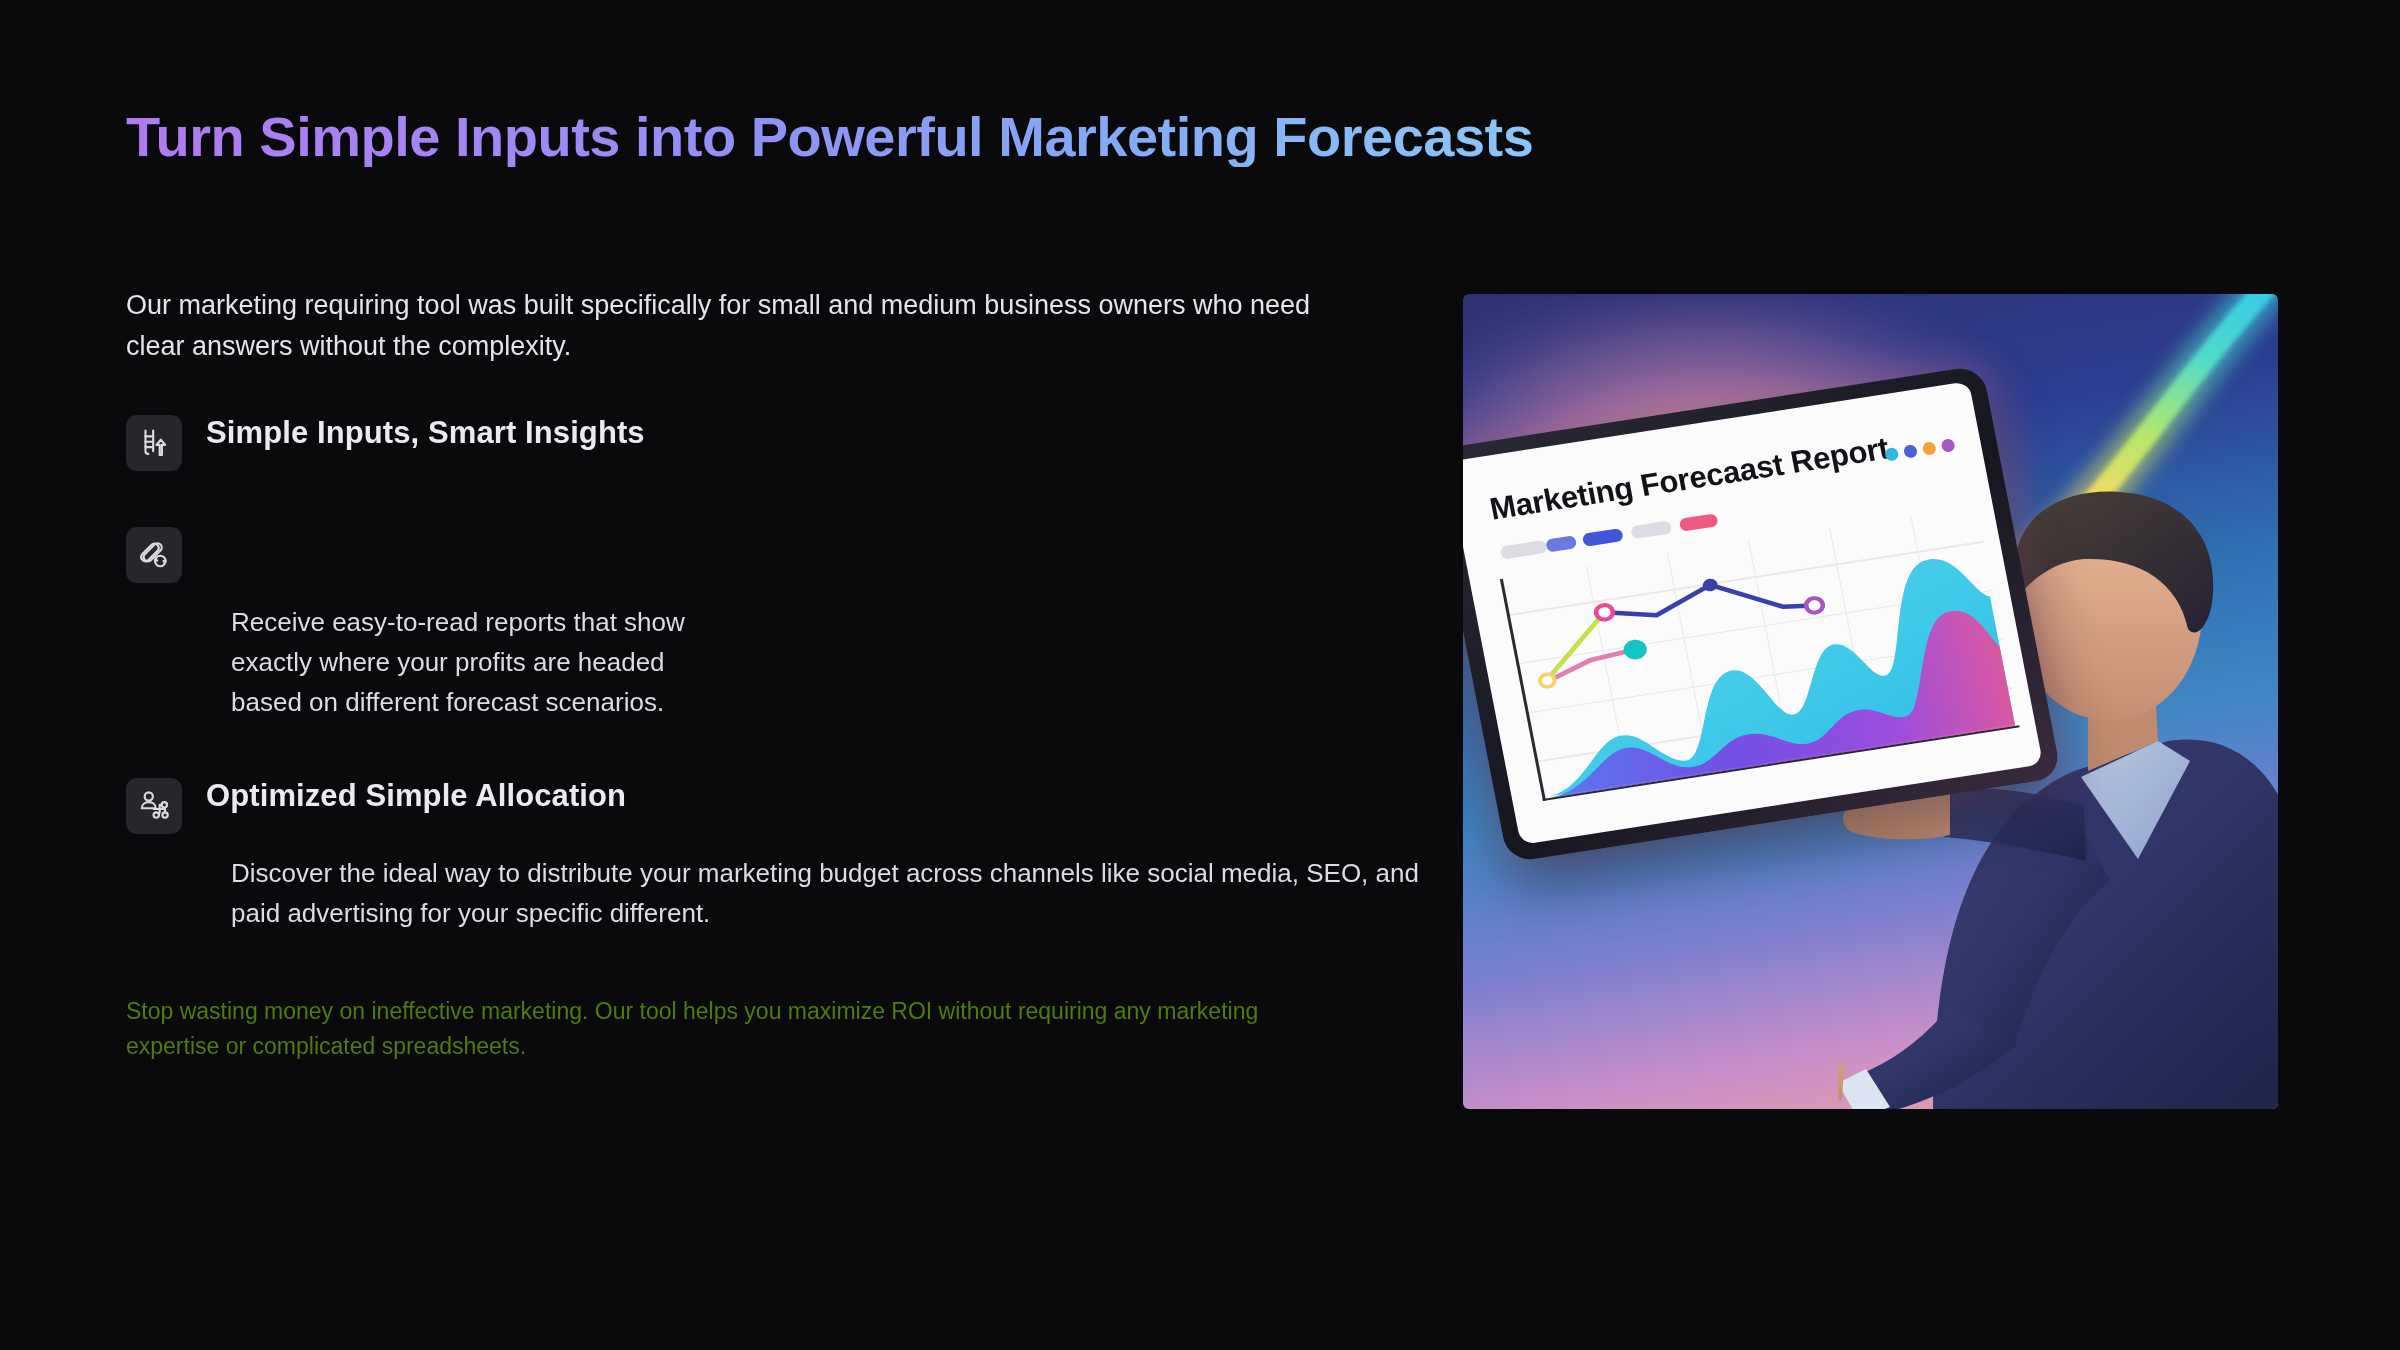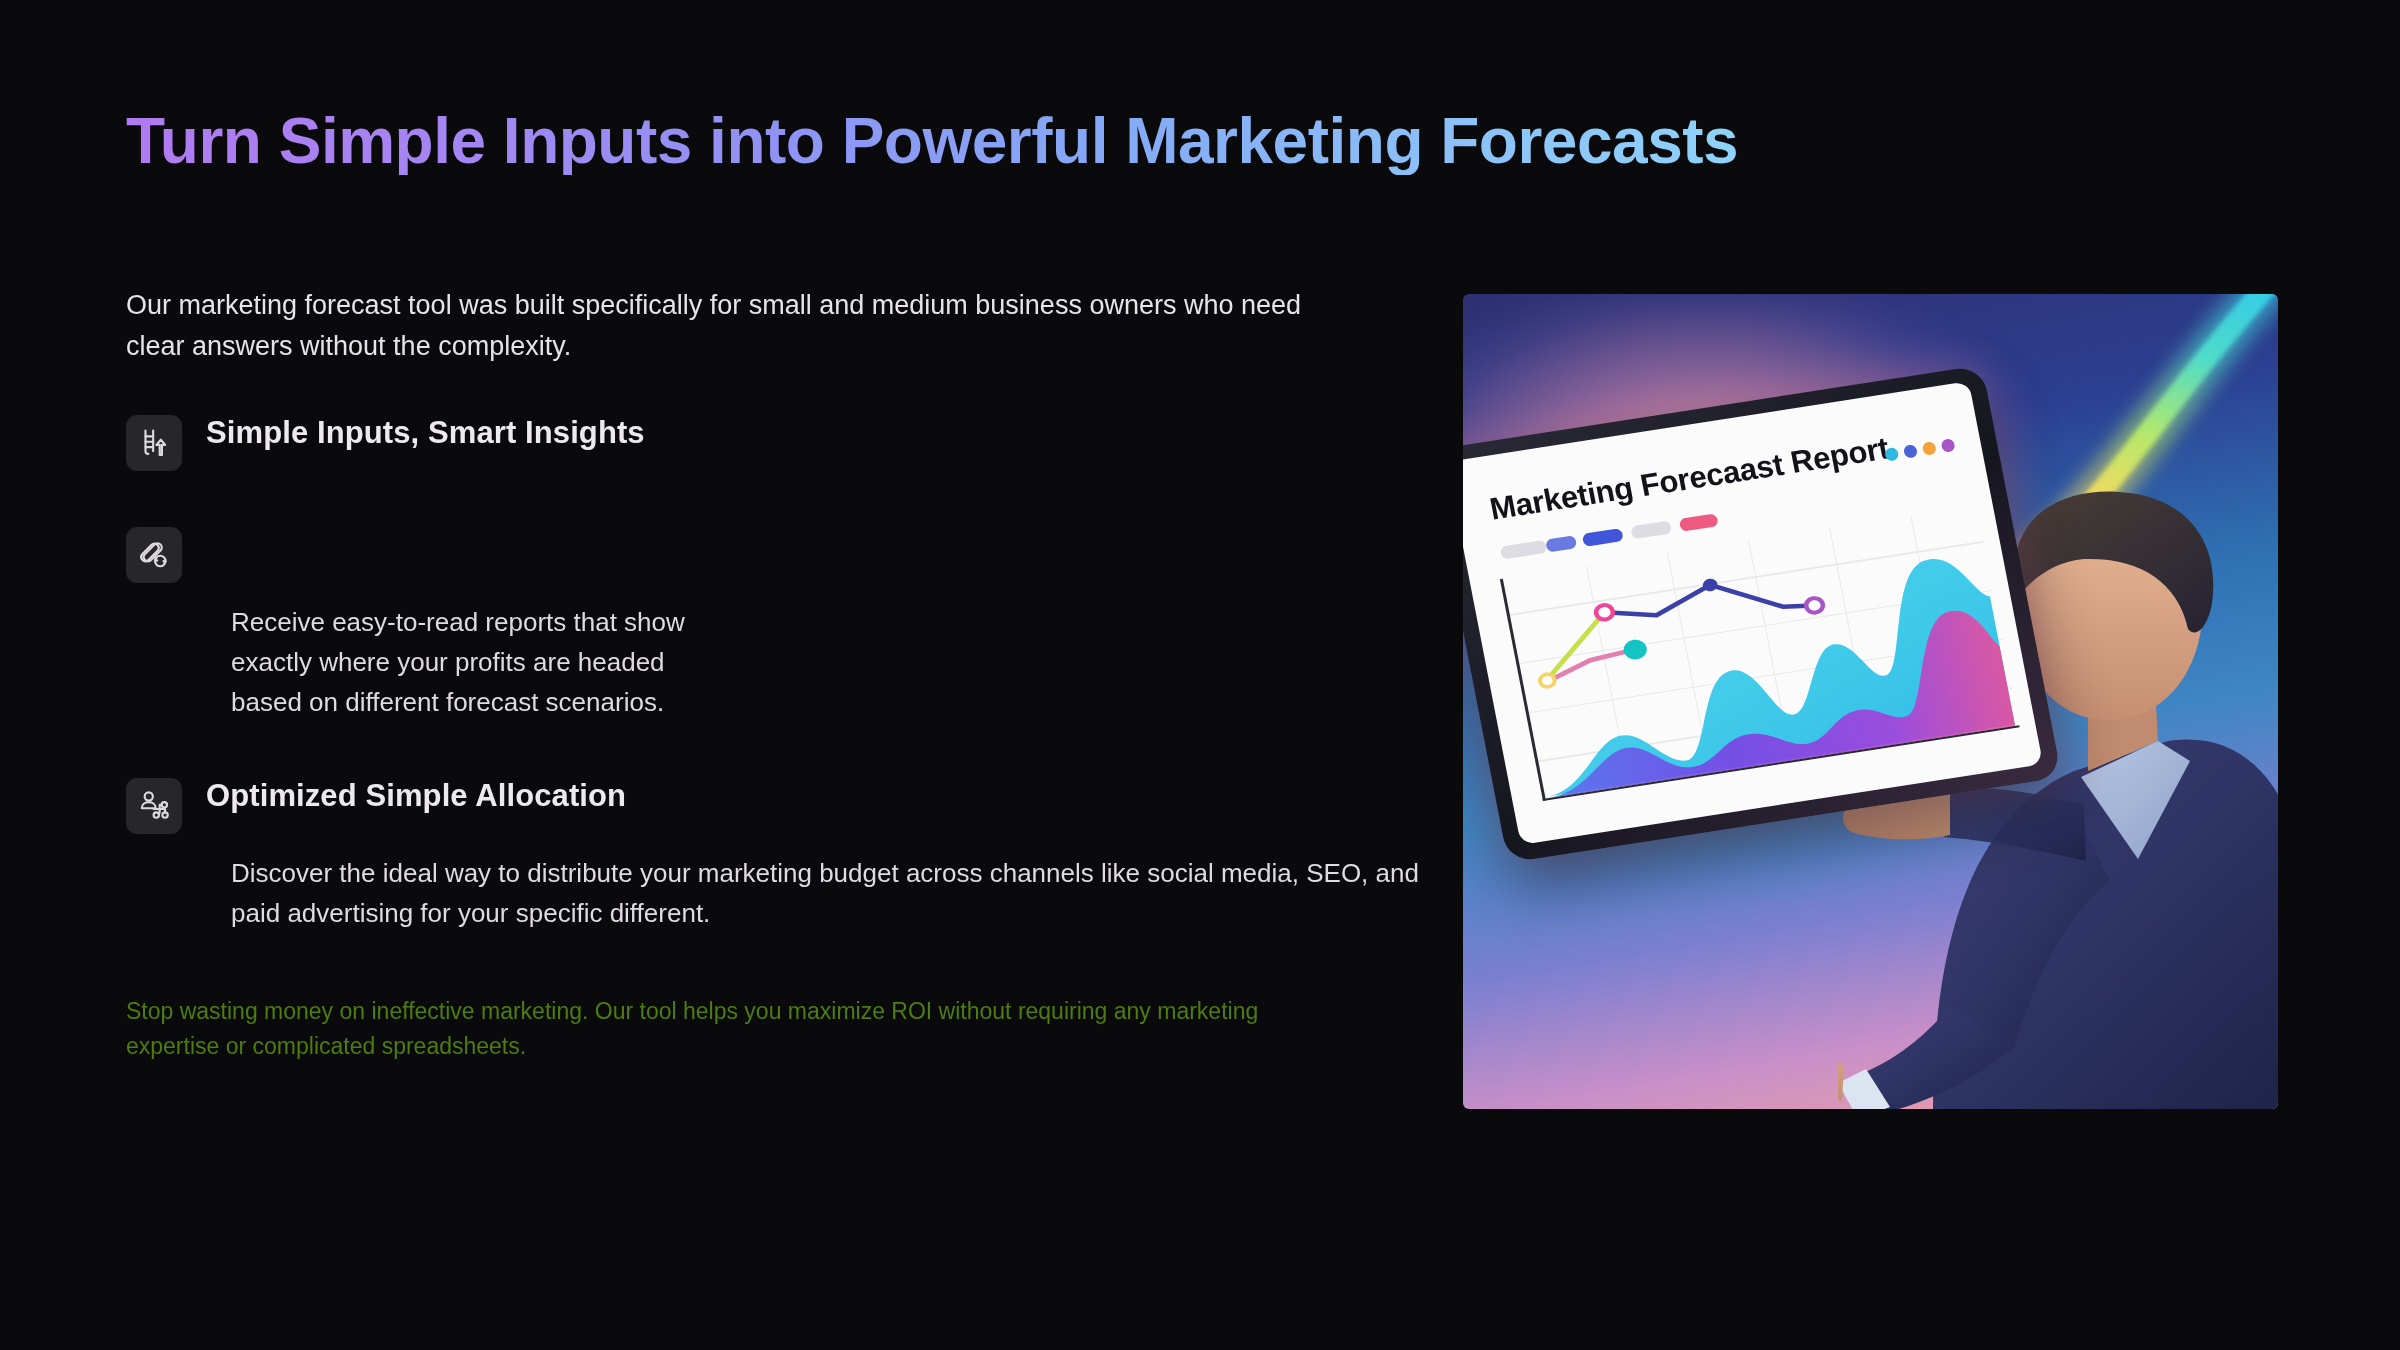--- a/index.html
+++ b/index.html
@@ -13,21 +13,21 @@
     position: relative;
     width: 2400px; height: 1350px;
     background: #0a0a0c;
   }
 
   
   .headline {
     position: absolute;
     left: 126px; top: 108px;
     width: 2180px;
-    font-size: 64px;
+    font-size: 56px;
     font-weight: 700;
     letter-spacing: -0.5px;
     line-height: 1.05;
     white-space: nowrap;
     background: linear-gradient(90deg,
         #b07af0 0%,
         #a585f2 14%,
         #8f93f3 30%,
         #84a9f5 45%,
         #8cc0f7 60%,
@@ -229,21 +229,21 @@
 </style>
 </head>
 <body>
 
 <div class="page">
 
   <h1 class="headline">Turn Simple Inputs into Powerful Marketing Forecasts</h1>
 
   <div class="left-col">
 
-    <p class="intro">Our marketing forecast tool was built specifically for small and medium business owners who need clear answers without the complexity.</p>
+    <p class="intro">Our marketing requiring tool was built specifically for small and medium business owners who need clear answers without the complexity.</p>
 
     <div class="features">
 
       <div class="feature">
         <div class="feature-head">
           <span class="feat-icon">
             <svg width="34" height="34" viewBox="0 0 24 24" fill="none" stroke="#dcdade" stroke-width="1.5" stroke-linecap="round" stroke-linejoin="round">
               <path d="M6 3.2v14.6c0 1.1.9 1.9 2 1.9"></path>
               <path d="M11.4 3.2v14.6"></path>
               <path d="M6 7.3h5.4"></path>

